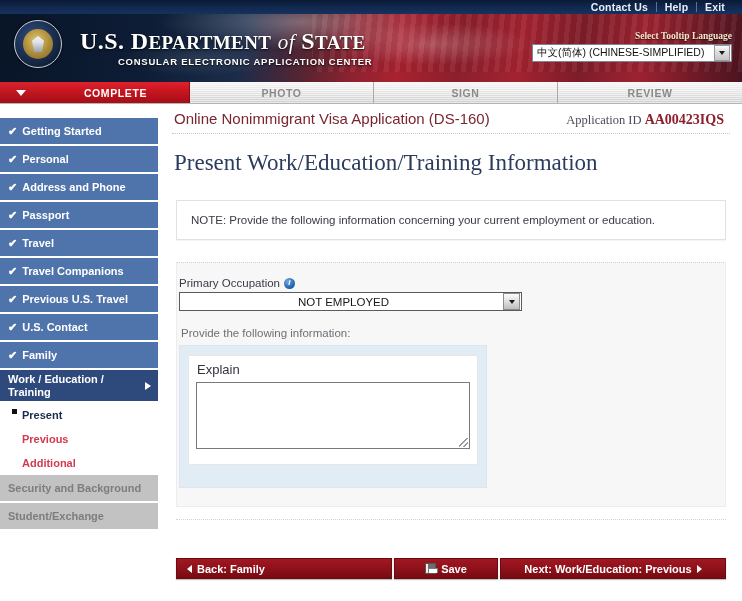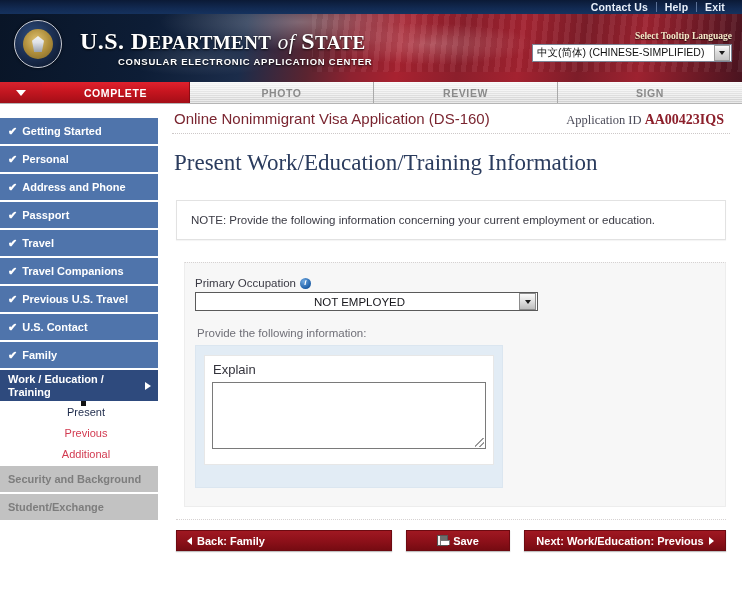--- a/index.html
+++ b/index.html
@@ -187,23 +187,22 @@
     position:absolute; right:7px; top:50%; transform:translateY(-50%);
     width:0;height:0;border-top:4.5px solid transparent;border-bottom:4.5px solid transparent;
     border-left:6px solid #ffffff;
   }
   .nav-item.disabled {
     background:#c2c2c2; color:#7d7d7d;
   }
   .sub-item {
     display:flex; align-items:center;
     padding:6px 6px 6px 12px;
-    font-size:11px; font-weight:normal;
+    font-size:11px; font-weight:bold;
     background:#ffffff;
-    flex-direction:column;
   }
   .sub-item .bullet {
     width:5px;height:5px;background:#111111;
     margin-right:5px; margin-top:-8px; flex:0 0 5px;
   }
   .sub-item .bullet.hidden { visibility:hidden; }
   .sub-item.sel { color:#1d2a4a; }
   .sub-item.lnk { color:#d23a50; }
 
   
@@ -235,25 +234,25 @@
   .note-box {
     margin:24px 4px 0 4px;
     border:1px solid #e2e2e2;
     background:#ffffff;
     padding:13px 14px;
     font-size:11.5px; color:#3a3a44;
     box-shadow:0 1px 1px rgba(0,0,0,.04);
   }
 
   .form-panel {
-    margin:22px 4px 0 12px;
+    margin:22px 4px 0 4px;
     background:#f7f7f7;
     border:1px solid #ededed;
     border-top:1px dotted #d6d2d2;
-    padding:14px 14px 18px 10px;
+    padding:14px 14px 18px 2px;
     min-height:238px;
     position:relative;
   }
   .field-label {
     font-size:11.5px; color:#3a3a44; margin-bottom:3px;
     display:flex; align-items:center; gap:4px;
   }
   .info-icon {
     width:11px;height:11px;border-radius:50%;
     background:radial-gradient(circle at 35% 30%, #6fa8e0, #1d5fa8 70%, #123f72);
@@ -303,21 +302,21 @@
       linear-gradient(135deg, transparent 0 42%, #9a9a9a 42% 52%, transparent 52% 100%),
       linear-gradient(135deg, transparent 0 68%, #9a9a9a 68% 78%, transparent 78% 100%);
   }
 
   
   .footer-wrap {
     margin:12px 4px 0 4px;
     border-top:1px dotted #d6d2d2;
     padding-top:10px;
   }
-  .btn-row { display:flex; gap:14px; }
+  .btn-row { display:flex; gap:2px;margin-top:28px; }
   .nav-btn {
     height:21px;
     background:linear-gradient(to bottom,#a01822 0%,#8c1019 55%,#760b12 100%);
     color:#ffffff; font-size:11px; font-weight:bold;
     display:flex; align-items:center; justify-content:center; gap:5px;
     padding:0 10px;
     border:1px solid #6d0a11;
     box-shadow:0 1px 1px rgba(0,0,0,.25);
     white-space:nowrap;
   }
@@ -368,22 +367,22 @@
       </span>
   </div>
 </div>
 
 <div class="tabs">
   <div class="tab-arrow-cell">
     <div class="tab-arrow"></div>
   </div>
   <div class="tab active">COMPLETE</div>
   <div class="tab inactive">PHOTO</div>
+  <div class="tab inactive">SIGN</div>
   <div class="tab inactive">REVIEW</div>
-  <div class="tab inactive">SIGN</div>
 </div>
 
 <div class="page">
 
   <div class="sidebar">
     <div class="nav-item">
       <span class="chk">✔</span>
       <span>Getting Started</span>
     </div>
     <div class="nav-item">

